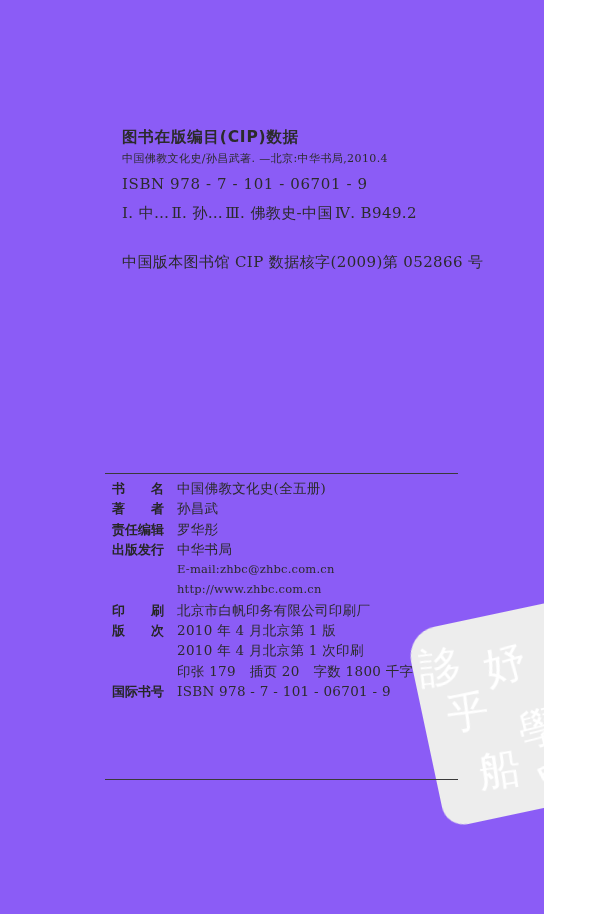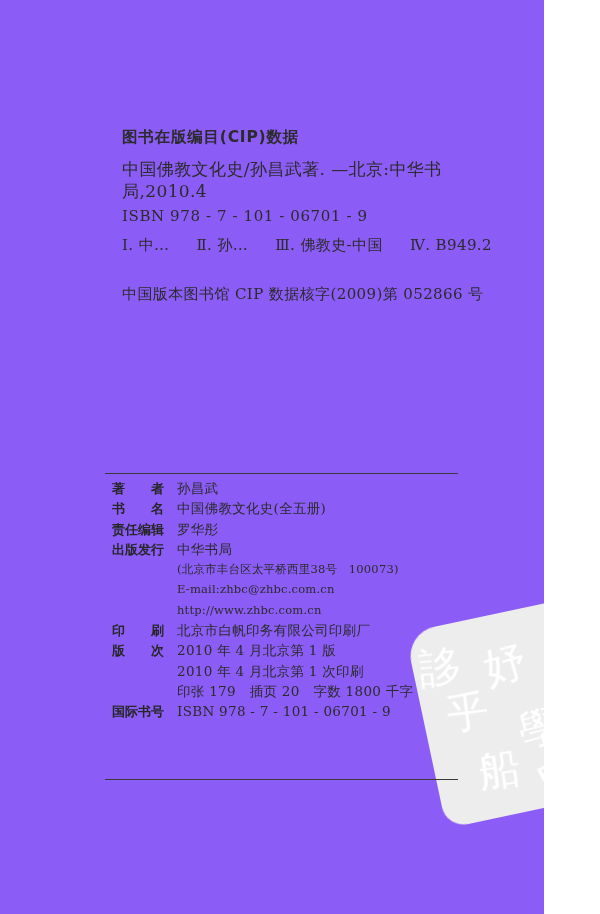--- a/index.html
+++ b/index.html
@@ -65,35 +65,34 @@
     z-index: 2;
   }
   .cip-heading {
     font-family: "DejaVu Sans", sans-serif;
     font-weight: bold;
     font-size: 15.5px;
     line-height: 22px;
     letter-spacing: 0.8px;
   }
   .cip-entry {
-    margin-top: 10px;
-    font-size: 17px;
+    font-size: 11px;
     line-height: 22px;
     letter-spacing: 0.4px;
   }
   .cip-isbn {
     margin-top: 3px;
     font-size: 15px;
     line-height: 22px;
     letter-spacing: 0.6px;
   }
   .cip-class {
     margin-top: 7px;
     display: flex;
-    gap: 27px;
+    gap: 2px;
     font-size: 15px;
     line-height: 22px;
     letter-spacing: 0.4px;
   }
   .cip-record {
     margin-top: 27px;
     font-size: 15px;
     line-height: 22px;
     letter-spacing: 0.4px;
   }
@@ -168,41 +167,37 @@
       <span>Ⅳ. B949.2</span>
     </div>
     <div class="cip-record">中国版本图书馆 CIP 数据核字(2009)第 052866 号</div>
   </div>
 
   <div class="rule rule-top"></div>
   <div class="rule rule-bottom"></div>
 
   <div class="colophon" id="colophon-lines">
       <div class="c-row">
+        <span class="c-label">书　　名</span>
+        <span class="c-value">中国佛教文化史(全五册)</span>
+      </div>
+      <div class="c-row">
         <span class="c-label">著　　者</span>
         <span class="c-value">孙昌武</span>
       </div>
       <div class="c-row">
-        <span class="c-label">书　　名</span>
-        <span class="c-value">中国佛教文化史(全五册)</span>
-      </div>
-      <div class="c-row">
         <span class="c-label">责任编辑</span>
         <span class="c-value">罗华彤</span>
       </div>
       <div class="c-row">
         <span class="c-label">出版发行</span>
         <span class="c-value">中华书局</span>
       </div>
       <div class="c-row">
         <span class="c-label"></span>
-        <span class="c-value small">(北京市丰台区太平桥西里38号　100073)</span>
-      </div>
-      <div class="c-row">
-        <span class="c-label"></span>
         <span class="c-value small">E-mail:zhbc@zhbc.com.cn</span>
       </div>
       <div class="c-row">
         <span class="c-label"></span>
         <span class="c-value small">http://www.zhbc.com.cn</span>
       </div>
       <div class="c-row">
         <span class="c-label">印　　刷</span>
         <span class="c-value">北京市白帆印务有限公司印刷厂</span>
       </div>

